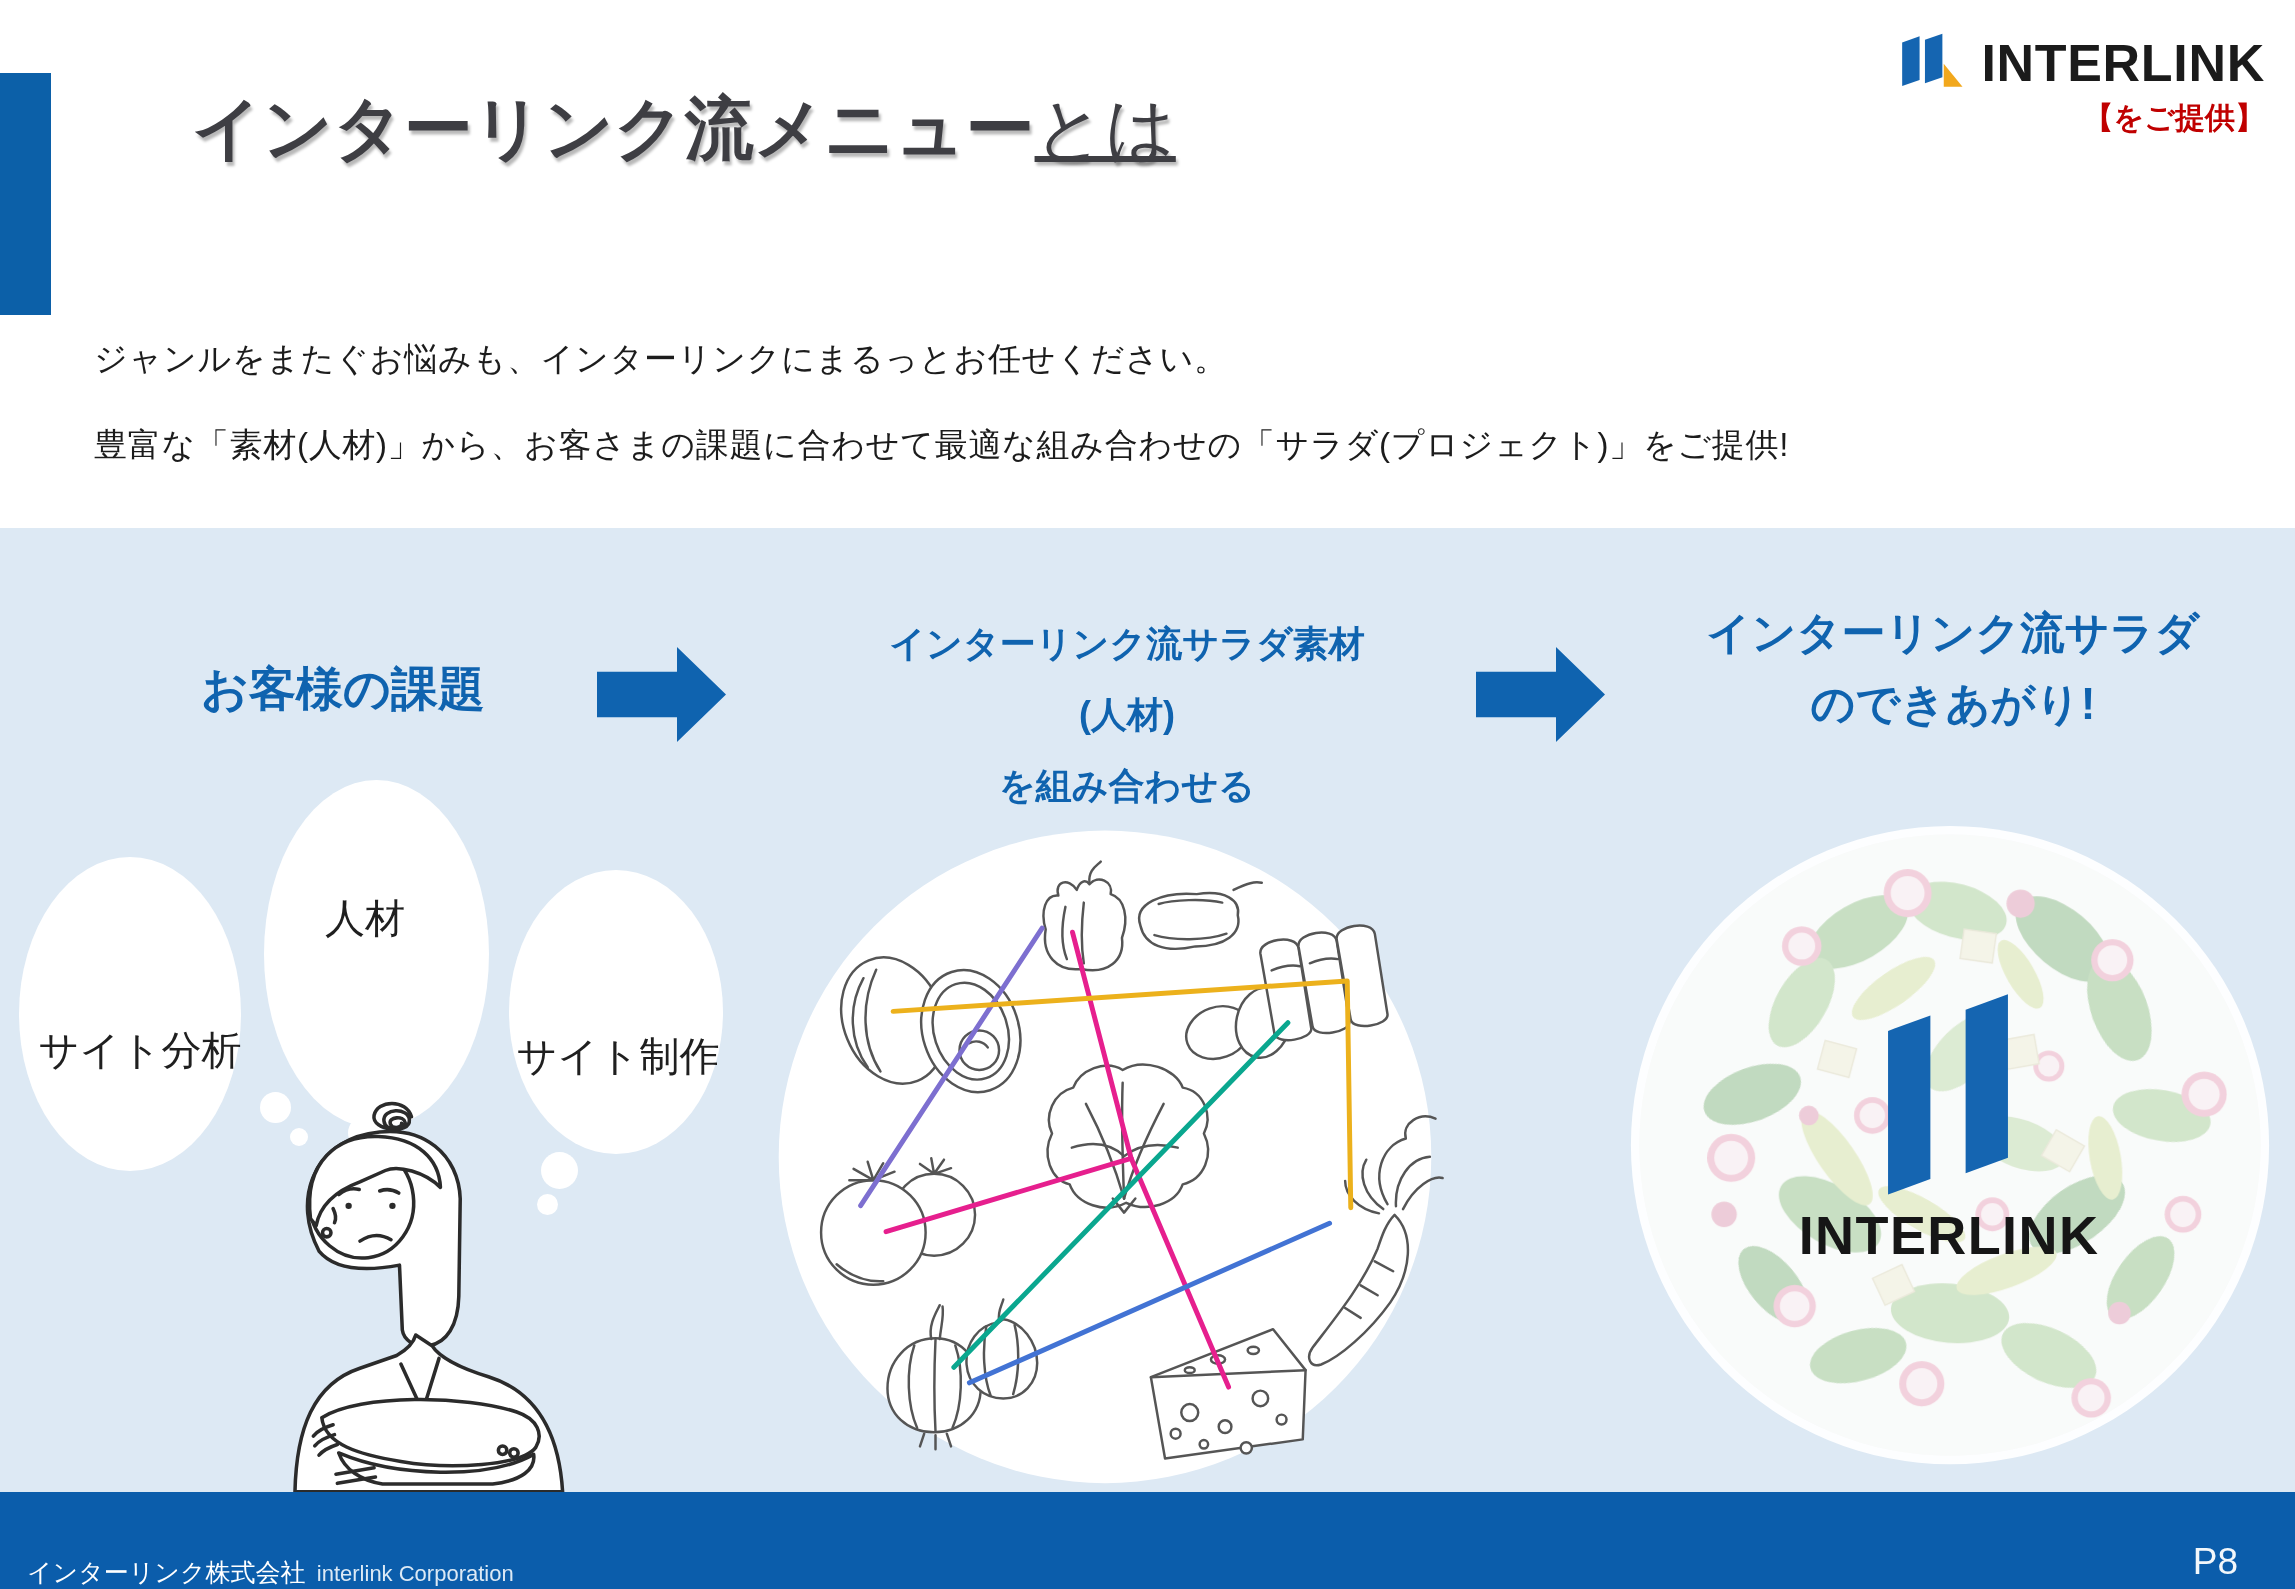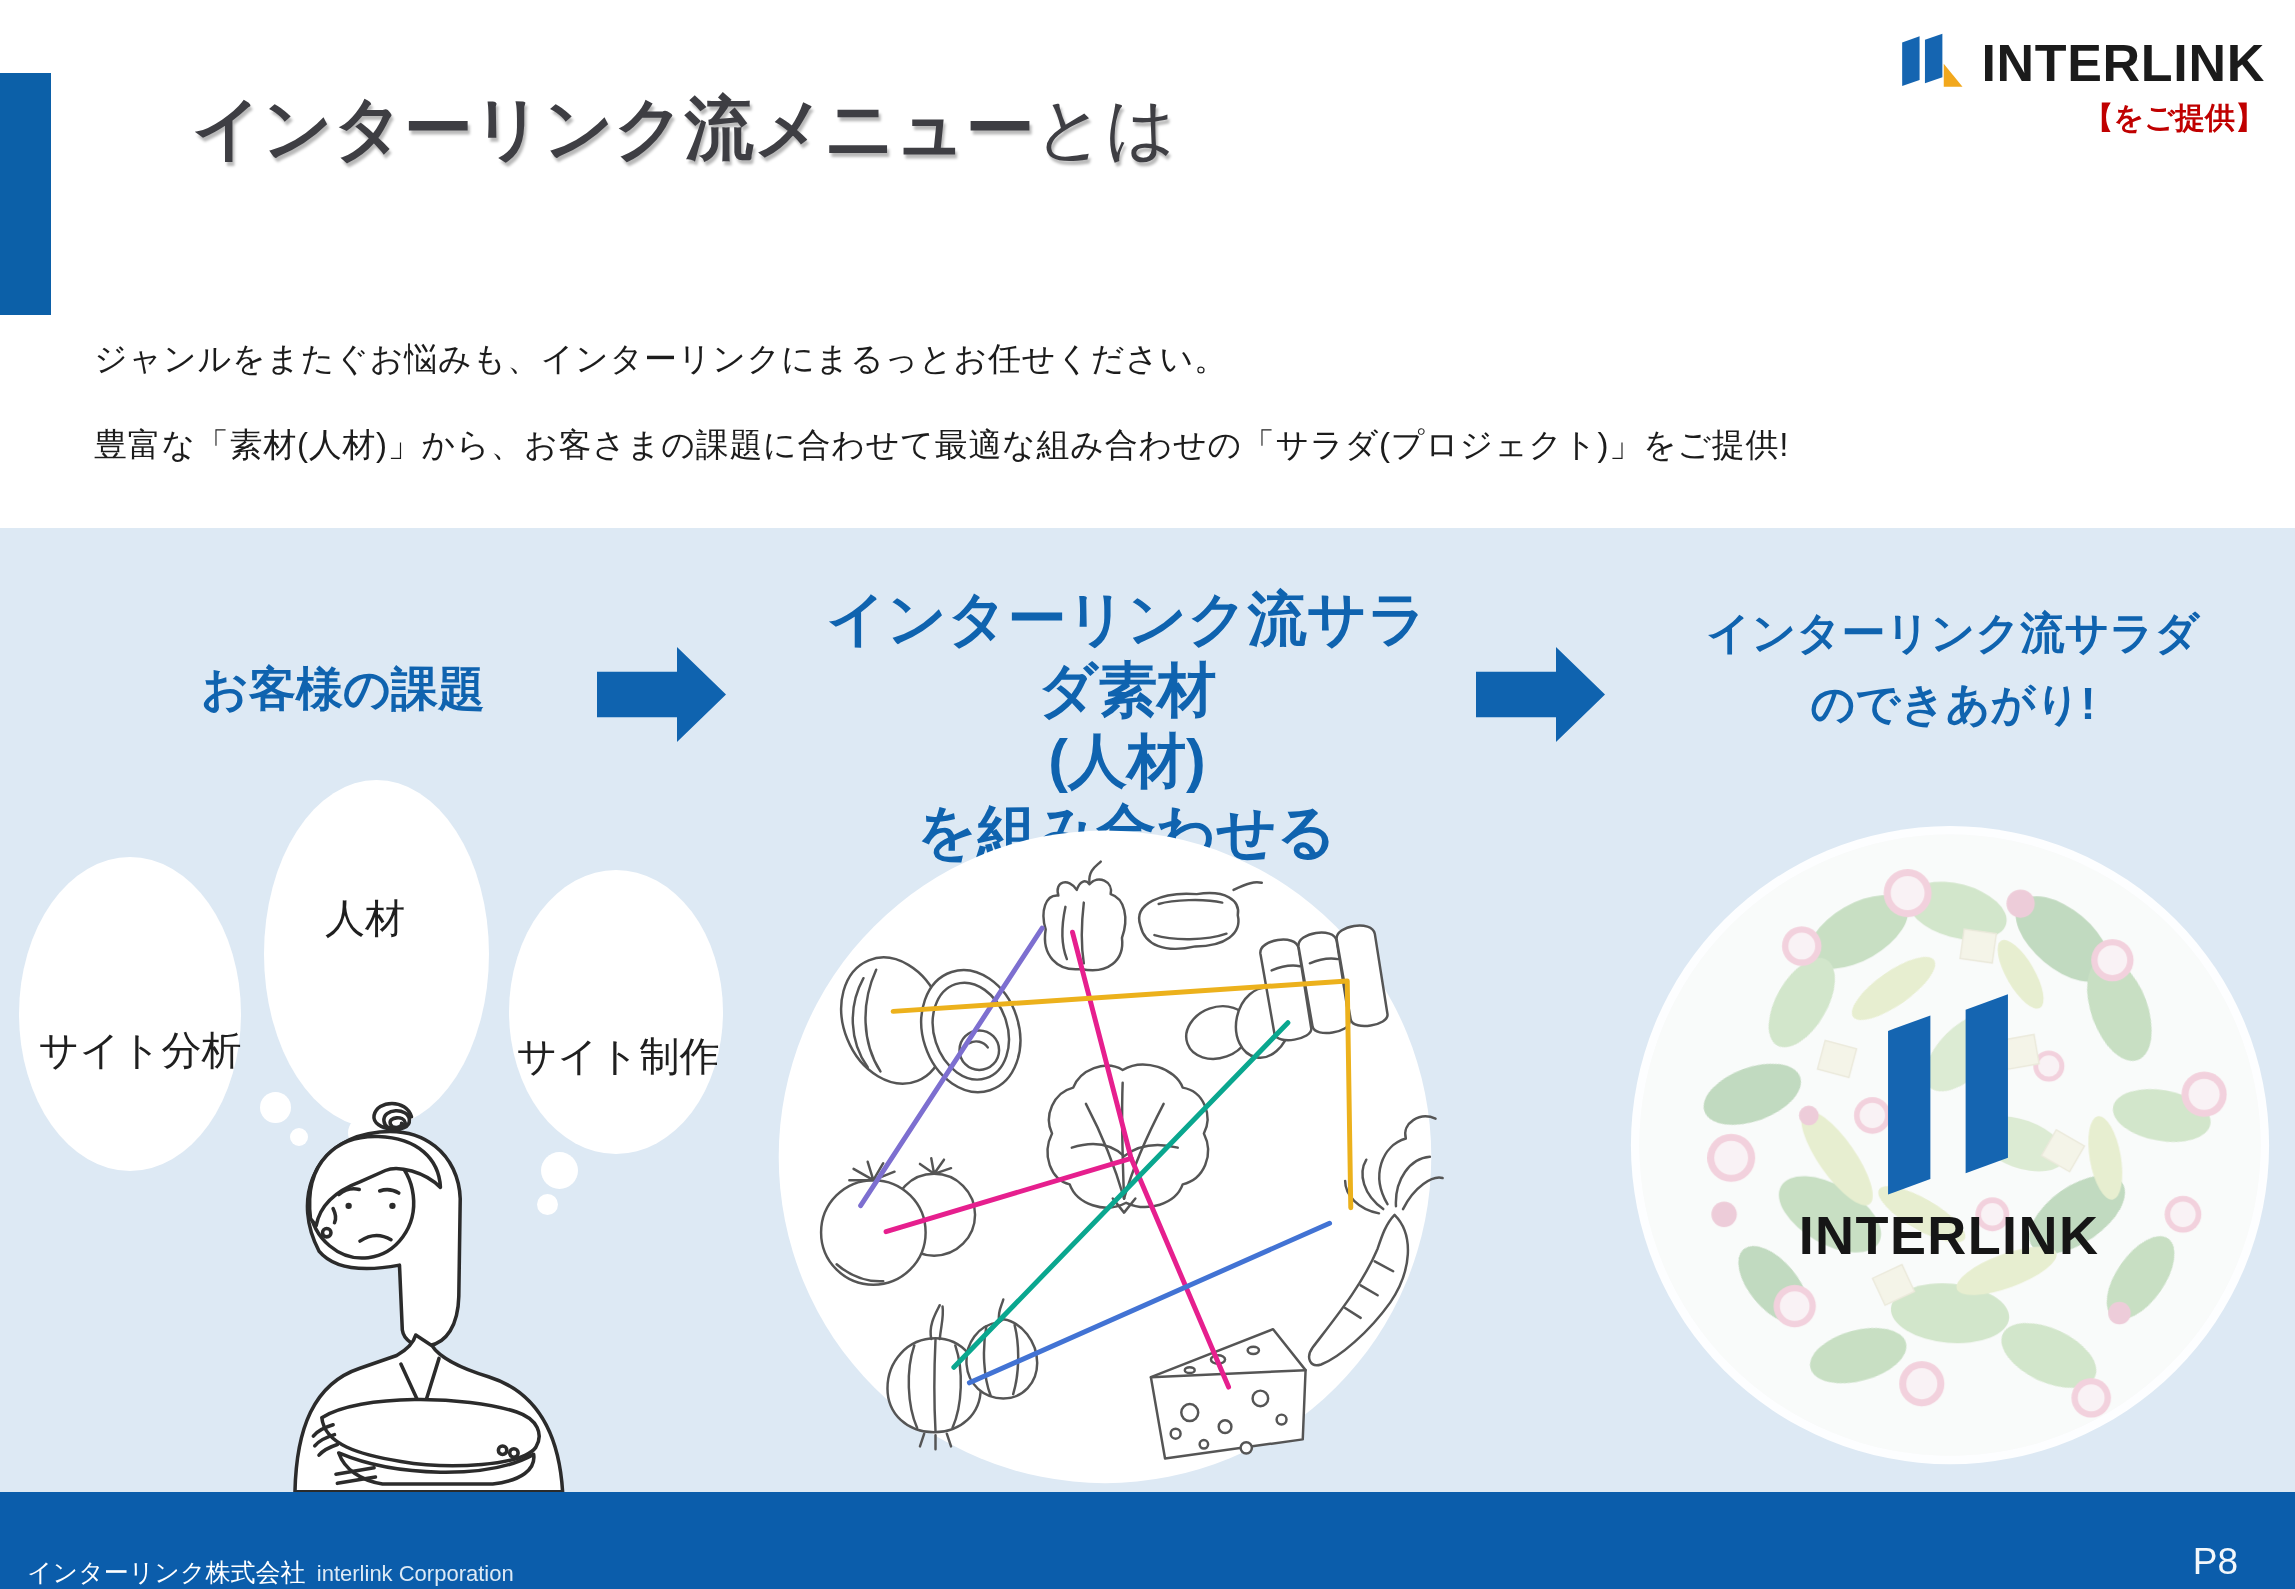--- a/index.html
+++ b/index.html
@@ -4,35 +4,35 @@
 <style>
   html,body{margin:0;padding:0;background:#ffffff;}
   body{font-family:"Liberation Sans","DejaVu Sans",sans-serif;}
   #slide{position:relative;width:2295px;height:1589px;background:#ffffff;overflow:hidden;}
 
   
   .accent-bar{position:absolute;left:0;top:73px;width:51px;height:242px;background:#0c60a8;}
   .title{position:absolute;left:192px;top:83px;font-size:69px;color:#3e3e43;white-space:nowrap;
          text-shadow:2.1px 3.5px 2.8px rgba(0,0,0,.28);}
   .title .em{font-weight:800;}
-  .title .suffix{font-weight:400;}
+  .title .suffix{font-weight:400;text-decoration:underline;}
   .brand{position:absolute;top:32.5px;right:30px;display:flex;flex-direction:column;align-items:flex-end;}
   .brand-row{display:flex;align-items:center;gap:14px;}
   .brand-text{font-size:52px;font-weight:800;letter-spacing:0.7px;color:#1b1b1b;white-space:nowrap;}
   .confidential{margin-top:5.7px;font-size:30px;font-weight:700;color:#c00000;white-space:nowrap;}
 
   
   .intro{position:absolute;left:94px;top:316px;font-size:33px;line-height:86px;color:#1c1c1c;
          letter-spacing:0.7px;white-space:nowrap;}
 
   
   .panel{position:absolute;left:0;top:528px;width:2295px;height:964px;background:#dde9f4;}
   .flow-heading{position:absolute;color:#0f63af;font-weight:800;text-align:center;}
   .h1{left:177px;top:141px;width:332px;font-size:47px;line-height:1;font-family:Liberation Mono, monospace;}
-  .h2{left:816px;top:56px;width:622px;font-size:59px;line-height:71px;}
+  .h2{left:816px;top:80px;width:622px;font-size:36px;line-height:71px;}
   .h3{left:1642px;top:69px;width:622px;font-size:44px;line-height:71px;}
   .flow-heading span{display:block;}
   .arrow{position:absolute;width:129px;height:95px;background:#0f63af;
          clip-path:polygon(0% 26%,62% 26%,62% 0%,100% 50%,62% 100%,62% 74%,0% 74%);}
   .arrow.a1{left:597px;top:119px;}
   .arrow.a2{left:1476px;top:119px;}
 
   
   .bubble{position:absolute;background:#ffffff;border-radius:50%;}
   .b1{left:19px;top:329px;width:222px;height:314px;}

